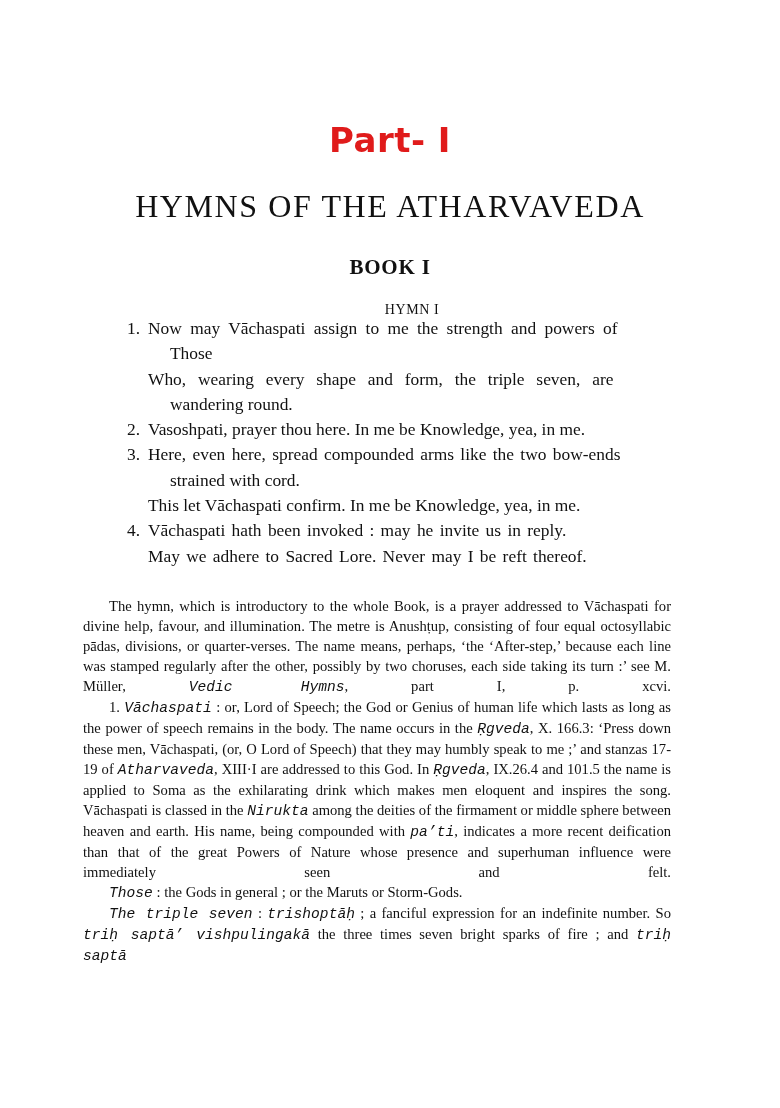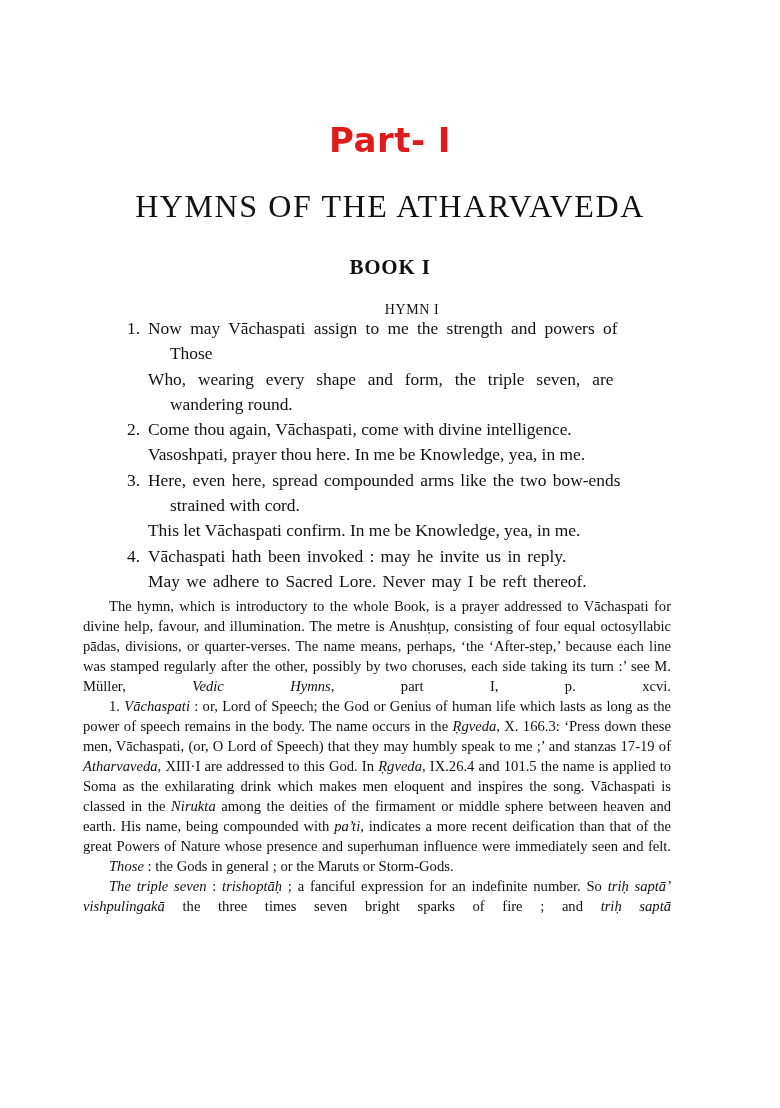--- a/index.html
+++ b/index.html
@@ -119,20 +119,21 @@
     text-justify: inter-word;
   }
 
   .commentary p {
     margin: 0;
     text-indent: 26px;
   }
 
   .commentary i {
     font-style: italic;
+    font-family: Liberation Mono, monospace;
   }
 
   
   .force-just {
     text-align-last: justify;
   }
 </style>
 </head>
 <body>
 
@@ -151,21 +152,20 @@
     <div class="verse">
       <span class="verse-num">1.</span>
       <span class="verse-line vl-wide">Now  may  Vāchaspati assign to  me  the  strength  and  powers  of</span>
       <span class="verse-line indent-1">Those</span>
       <span class="verse-line vl-wider">Who,  wearing   every   shape  and  form,   the   triple  seven,  are</span>
       <span class="verse-line indent-1">wandering round.</span>
     </div>
 
     <div class="verse">
       <span class="verse-num">2.</span>
-      <span class="verse-line vl-tight">Come thou again, Vāchaspati, come with divine intelligence.</span>
       <span class="verse-line vl-tight">Vasoshpati, prayer thou here.  In me be Knowledge, yea,  in me.</span>
     </div>
 
     <div class="verse">
       <span class="verse-num">3.</span>
       <span class="verse-line vl-mid">Here, even here, spread  compounded  arms  like  the  two bow-ends</span>
       <span class="verse-line indent-1">strained with cord.</span>
       <span class="verse-line vl-tight">This let Vāchaspati confirm.  In me be Knowledge, yea, in me.</span>
     </div>
 

